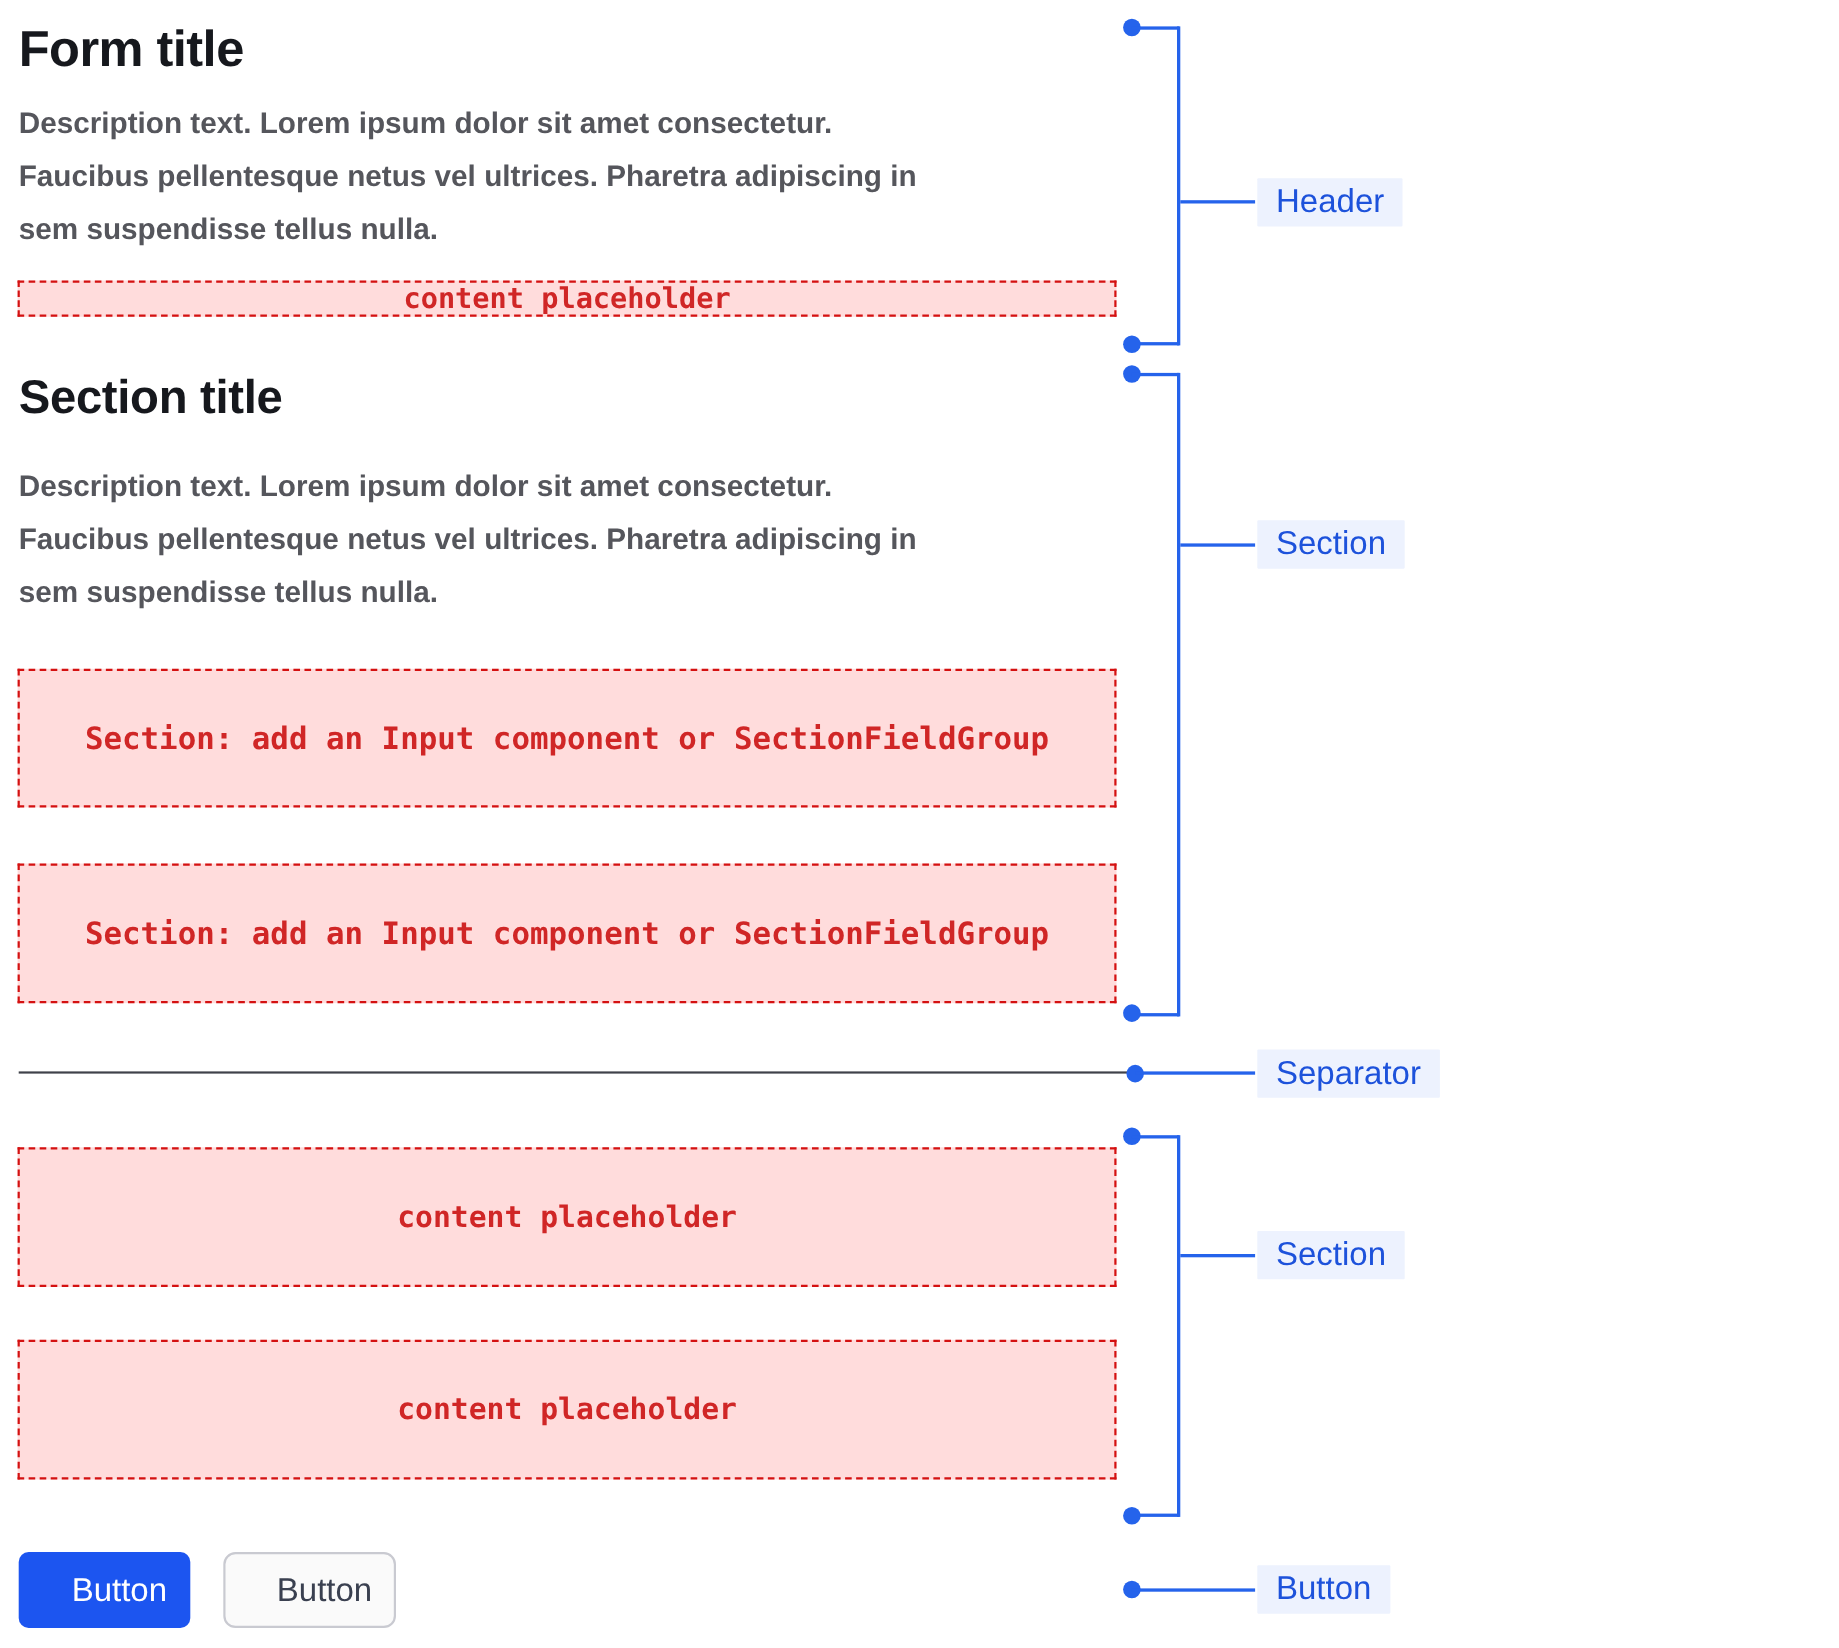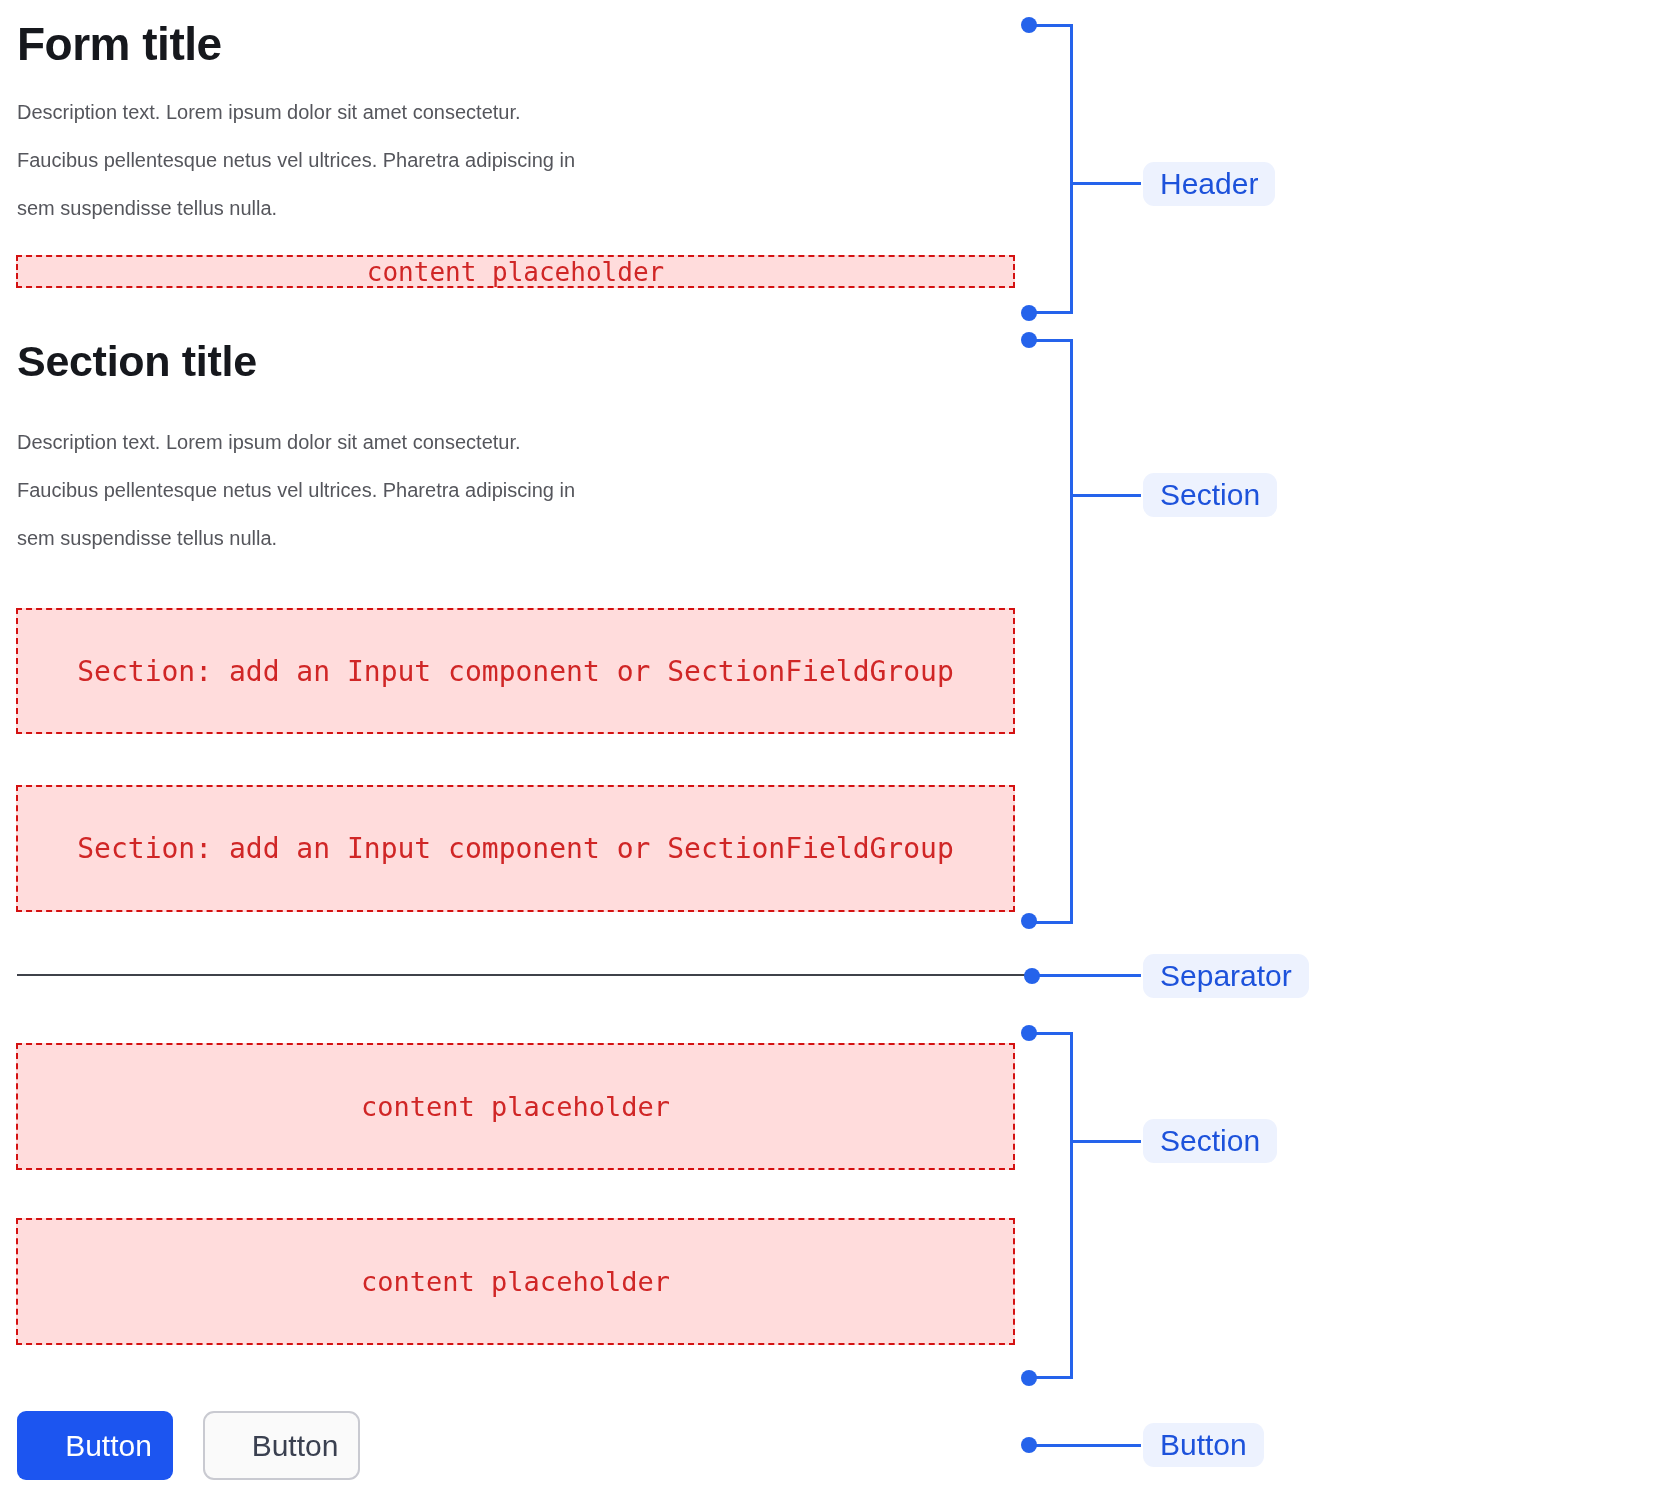--- a/index.html
+++ b/index.html
@@ -18,47 +18,47 @@
     --title-text:#16181d;
     --description-text:#55565c;
     --page-bg:#ffffff;
   }
   *{margin:0;padding:0;box-sizing:border-box;}
   html,body{background:var(--page-bg);}
   body{font-family:"Liberation Sans",sans-serif;}
   .stage{position:relative;width:1425px;height:1498px;background:var(--page-bg);overflow:hidden;}
 
   .form-title{position:absolute;left:17px;top:16px;font-size:46px;line-height:56px;font-weight:700;color:var(--title-text);letter-spacing:-0.5px;}
-  .description{position:absolute;left:17px;font-size:20px;line-height:48px;color:var(--description-text);}
+  .description{position:absolute;left:17px;font-size:27px;line-height:48px;color:var(--description-text);font-weight:bold;}
   .desc-1{top:88px;}
   .desc-2{top:418px;}
   .section-title{position:absolute;left:17px;top:339px;font-size:43px;line-height:44px;font-weight:700;color:var(--title-text);letter-spacing:-0.3px;}
 
   .ph-box{position:absolute;left:16px;width:999px;background:var(--placeholder-bg);
     border:2px dashed var(--placeholder-border);display:flex;align-items:center;justify-content:center;
-    font-family:"DejaVu Sans Mono",monospace;color:var(--placeholder-text);font-size:26px;}
+    font-family:"DejaVu Sans Mono",monospace;color:var(--placeholder-text);font-size:26px;font-weight:bold;}
   .ph-thin{top:255px;height:33px;}
   .ph-a{top:608px;height:126px;font-size:28px;}
   .ph-b{top:785px;height:127px;font-size:28px;}
   .ph-c{top:1043px;height:127px;font-size:27px;}
   .ph-d{top:1218px;height:127px;font-size:27px;}
 
   .separator{position:absolute;left:17px;top:974px;width:1013px;height:2px;background:var(--separator-line);}
 
   .btn{position:absolute;top:1411px;height:69px;display:flex;align-items:center;justify-content:center;
     font-size:30px;border-radius:9px;cursor:pointer;padding-left:27px;}
   .btn-primary{left:17px;width:156px;background:var(--primary-button-bg);color:var(--primary-button-text);border:none;}
   .btn-secondary{left:203px;width:157px;background:var(--secondary-button-bg);color:var(--secondary-button-text);
     border:2px solid var(--secondary-button-border);border-radius:11px;}
 
   
   .dot{position:absolute;width:16px;height:16px;border-radius:50%;background:var(--annotation-blue);}
   .hline{position:absolute;height:3px;background:var(--annotation-blue);}
   .vline{position:absolute;width:3px;background:var(--annotation-blue);}
-  .pill{position:absolute;left:1143px;height:44px;padding:0 17px;border-radius:11px;
+  .pill{position:absolute;left:1143px;height:44px;padding:0 17px;border-radius:1px;
     background:var(--annotation-pill-bg);color:var(--annotation-pill-text);
     display:flex;align-items:center;font-size:30px;}
 </style>
 </head>
 <body>
 
 <div class="stage">
 
   <h1 class="form-title">Form title</h1>
   <div class="description desc-1">

